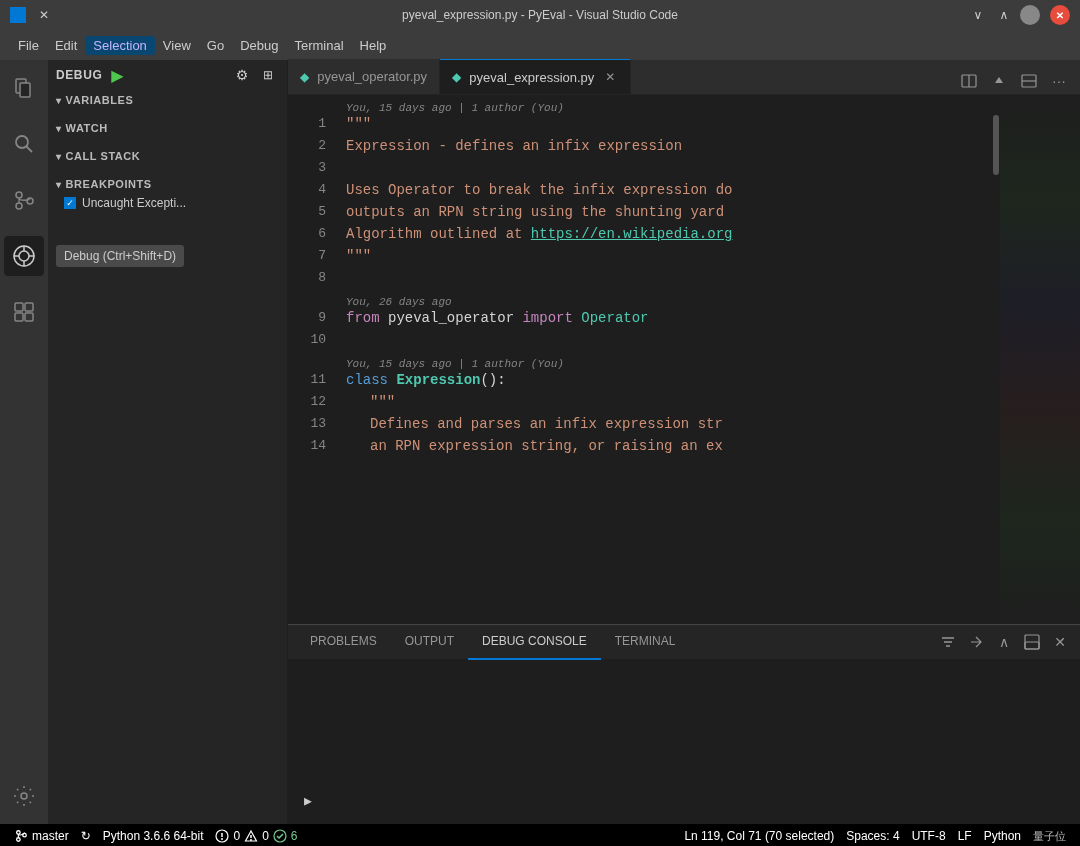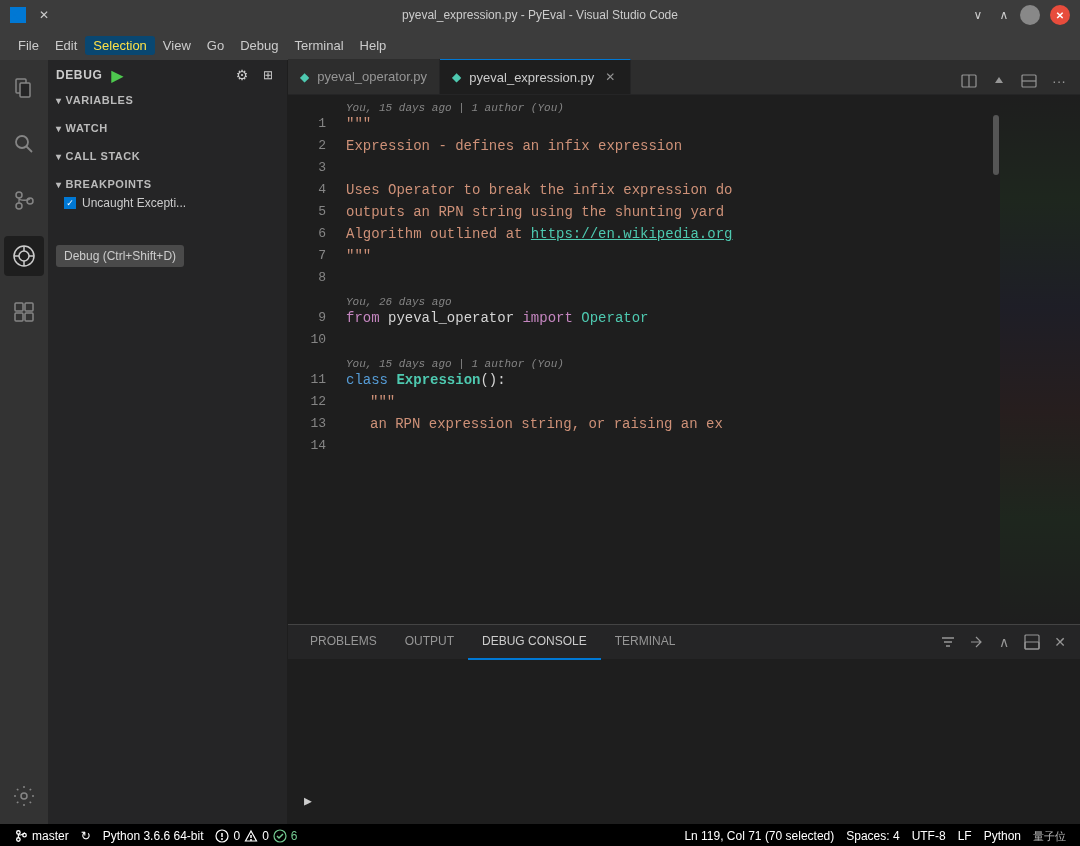--- a/index.html
+++ b/index.html
@@ -82,21 +82,21 @@
       align-items: center;
       padding: 0 10px;
     }
     .menu-item {
       padding: 2px 8px;
       font-size: 13px;
       color: #cccccc;
       cursor: pointer;
       border-radius: 3px;
     }
-    .menu-item.active { background: #094771; color: #fde047; }
+    .menu-item.active { background: #094771; color: #c4b5fd; }
 
     
     #main {
       display: flex;
       height: calc(846px - 30px - 30px - 22px);
     }
 
     
     #activitybar {
       width: 48px;
@@ -657,20 +657,21 @@
         <div class="code-line"><span class="str">outputs an RPN string using the shunting yard</span></div>
         <div class="code-line"><span class="str">Algorithm outlined at </span><span class="link">https://en.wikipedia.org</span></div>
         <div class="code-line"><span class="str">"""</span></div>
         <div class="code-line"></div>
         <div class="git-info">You, 26 days ago</div>
         <div class="code-line"><span class="kw">from</span> <span style="color:#d4d4d4;">pyeval_operator</span> <span class="kw">import</span> <span style="color:#4ec9b0;">Operator</span></div>
         <div class="code-line"></div>
         <div class="git-info">You, 15 days ago | 1 author (You)</div>
         <div class="code-line"><span class="kw2">class</span> <span class="cls">Expression</span><span style="color:#d4d4d4;">():</span></div>
         <div class="code-line"><span style="margin-left:24px;" class="str">"""</span></div>
+        <div class="code-line"><span style="margin-left:24px;" class="str">Defines and parses an infix expression str</span></div>
         <div class="code-line"><span style="margin-left:24px;" class="str">an RPN expression string, or raising an ex</span></div>
       </div>
       <div id="editor-scrollbar">
         <div id="editor-scrollbar-thumb"></div>
       </div>
       <div id="minimap">
         <div id="minimap-content"></div>
       </div>
     </div>
 

